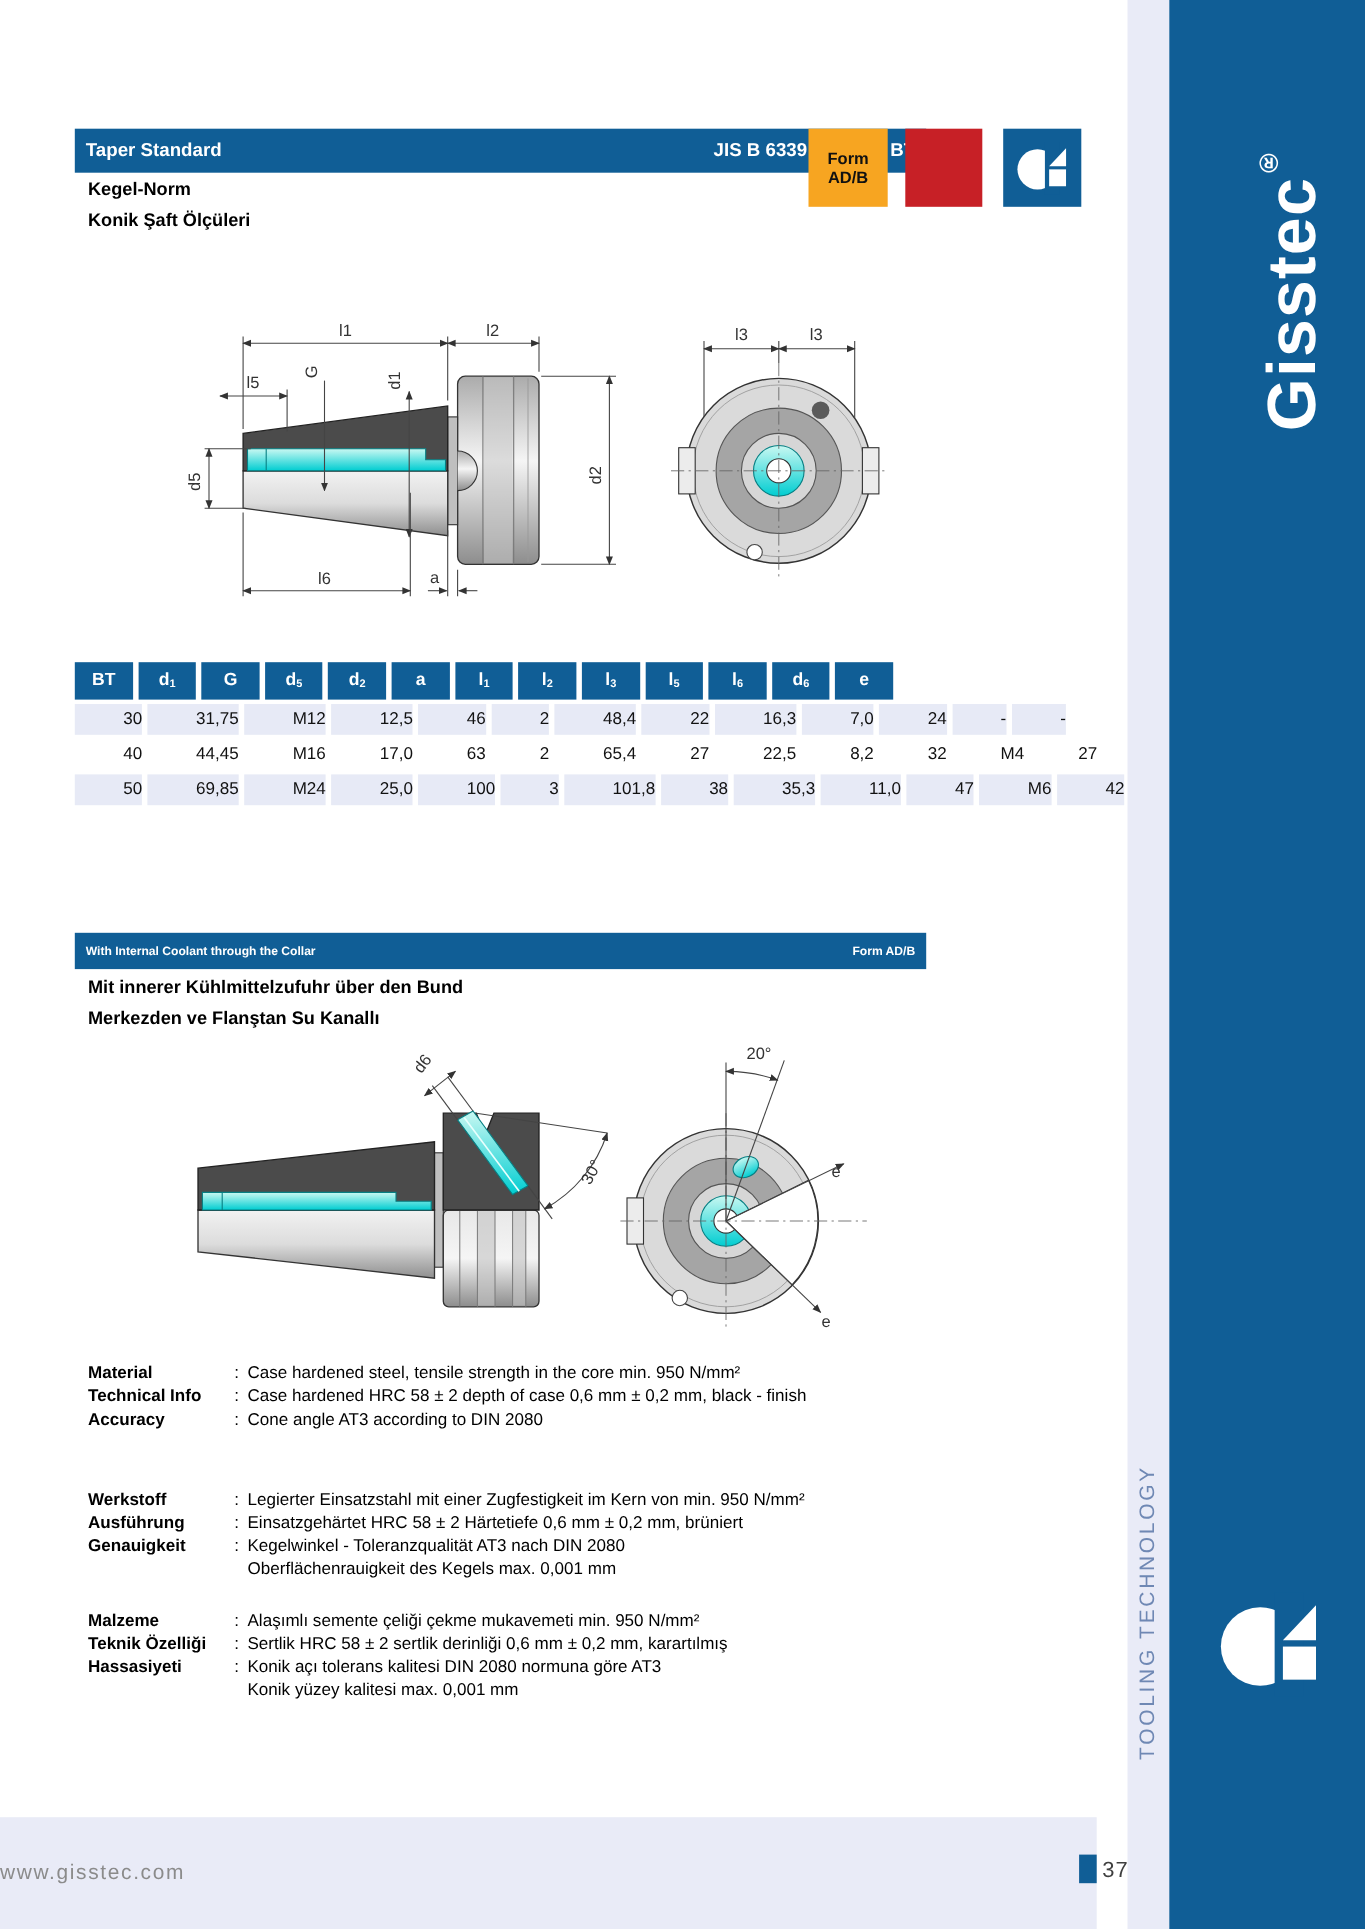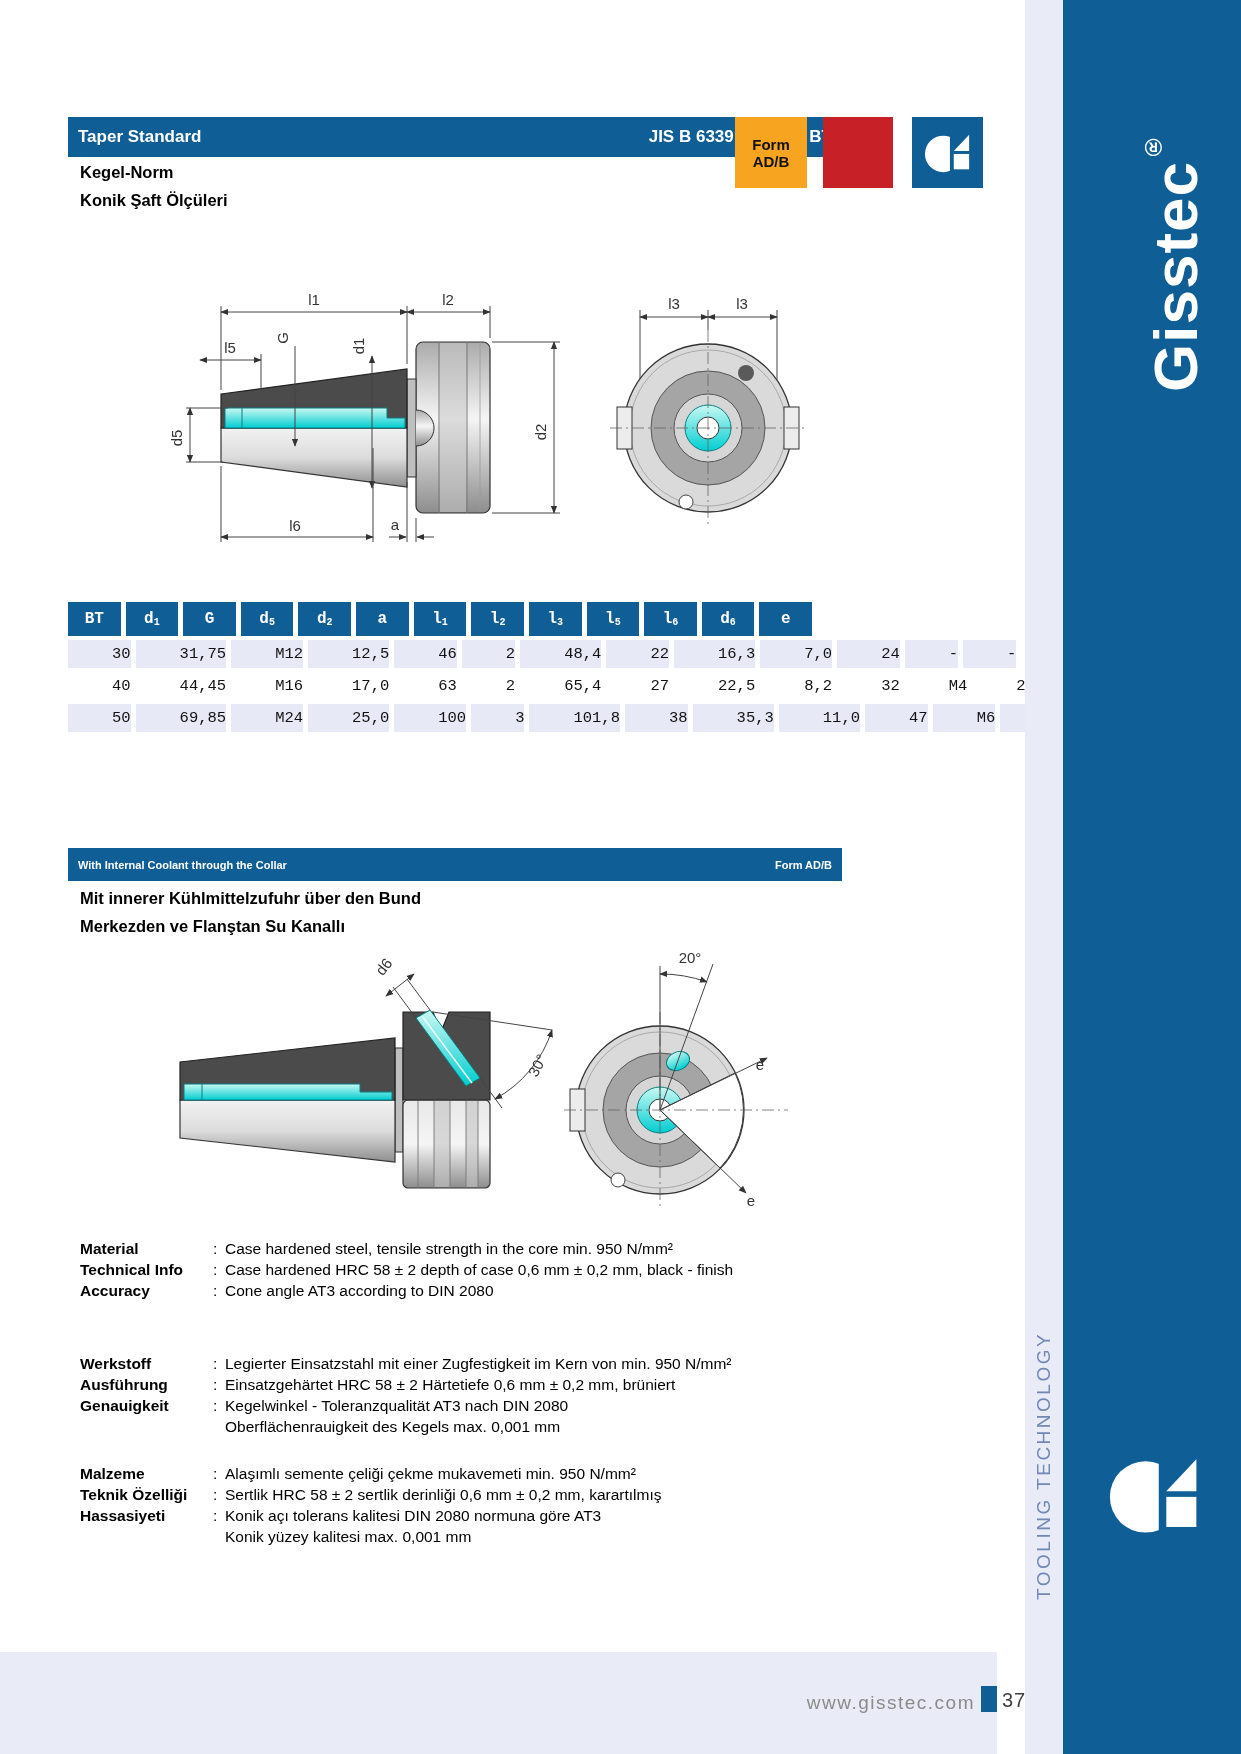--- a/index.html
+++ b/index.html
@@ -16,21 +16,21 @@
 
   .h-sub{position:absolute;left:80px;font-size:16.5px;font-weight:bold;color:#000;}
 
   .badge{position:absolute;top:117px;width:72px;height:71px;display:flex;align-items:center;
          justify-content:center;text-align:center;font-weight:bold;font-size:15px;line-height:17px;}
   .badge-form{left:735px;background:#f7a521;color:#111;padding:0 8px;box-sizing:border-box;}
   .badge-red{left:823px;width:70px;background:#c72026;}
   .badge-logo{left:912px;width:71px;background:#105e96;}
 
   
-  .dim-table{position:absolute;left:68px;top:602px;width:744px;font-family:Liberation Mono, monospace;}
+  .dim-table{position:absolute;left:68px;top:602px;width:744px;}
   .t-row{display:grid;grid-template-columns:repeat(13,1fr);column-gap:5px;margin-bottom:4px;}
   .t-cell{display:flex;align-items:center;justify-content:center;}
   .t-head{background:#105e96;color:#fff;font-weight:bold;font-size:16px;height:34px;}
   .t-head sub{font-size:10px;line-height:0;transform:translateY(4px);}
   .t-val{height:28px;font-size:15.5px;color:#111;background:#fff;padding-left:44px;}
   .t-alt{background:#e7eaf6;}
 
   
   .spec-block{position:absolute;left:80px;width:940px;font-size:15.5px;line-height:21px;}
   .spec-row{display:flex;}
@@ -44,21 +44,21 @@
   .brand-vert{position:absolute;left:1096px;top:62px;width:116px;height:330px;
               writing-mode:vertical-rl;transform:rotate(180deg);
               font-size:62px;font-weight:bold;color:#fff;letter-spacing:1px;line-height:116px;}
   .brand-vert sup{font-size:24px;letter-spacing:0;}
   .tagline-vert{position:absolute;left:1022px;top:1288px;width:44px;height:312px;
                 writing-mode:vertical-rl;transform:rotate(180deg);
                 font-size:19px;letter-spacing:2.5px;color:#6f88b4;line-height:44px;}
 
   
   .footer-band{position:absolute;left:0;top:1652px;width:997px;height:102px;background:#e9ebf7;}
-  .site{position:absolute;left:0;top:1692px;width:975px;text-align:right;
+  .site{position:absolute;left:0;top:1692px;width:975px;text-align:left;
         font-size:19px;letter-spacing:1.5px;color:#8b8b8b;}
   .pg-square{position:absolute;left:981px;top:1686px;width:16px;height:26px;background:#105e96;}
   .pg-num{position:absolute;left:1002px;top:1689px;font-size:20px;color:#3f3f3f;letter-spacing:1px;}
 
   svg text{font-family:"Liberation Sans",sans-serif;font-size:15px;fill:#333;}
 </style>
 </head>
 <body>
 
 <div class="page">

